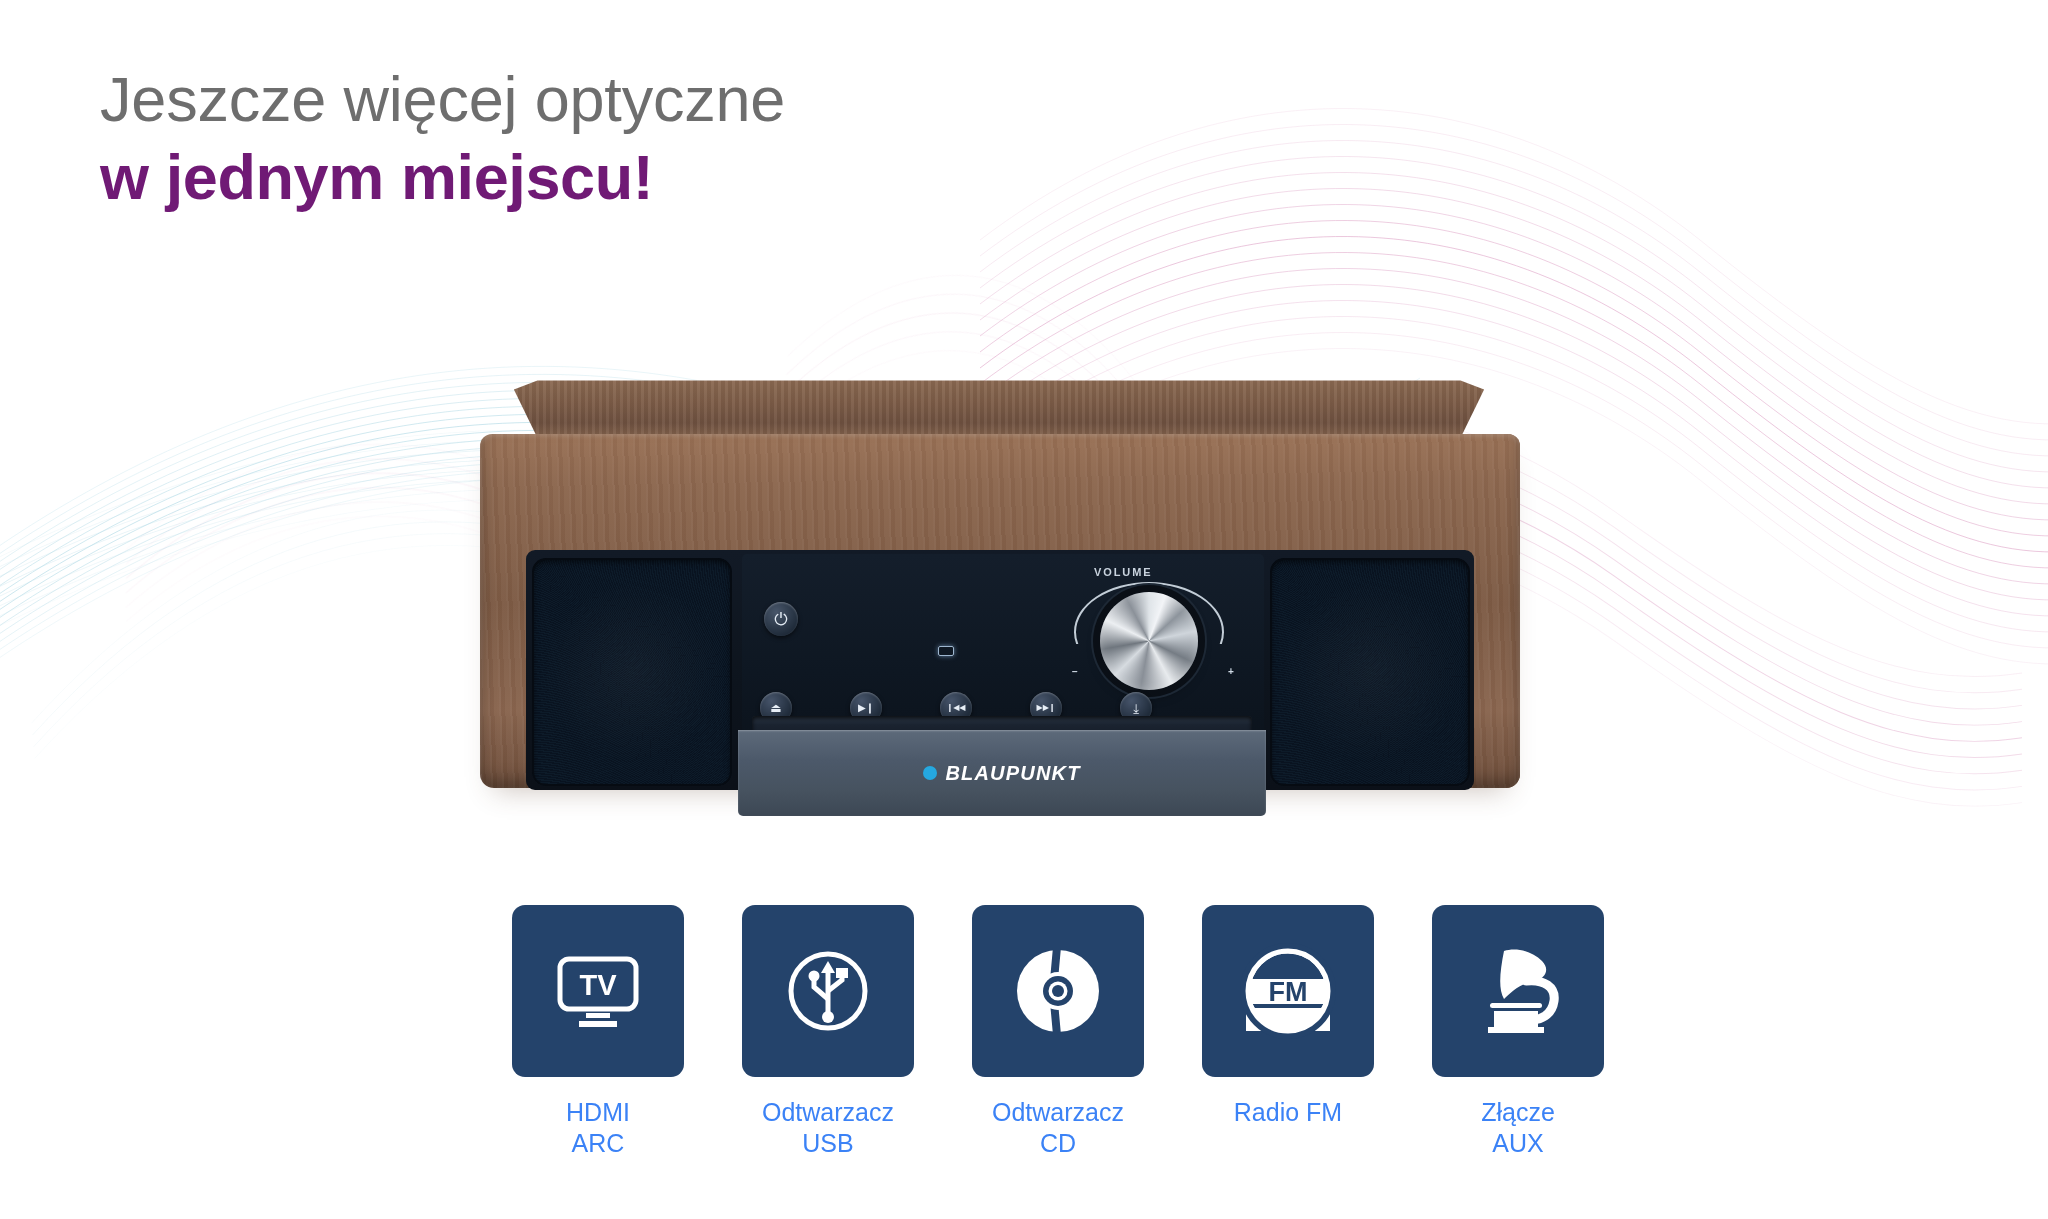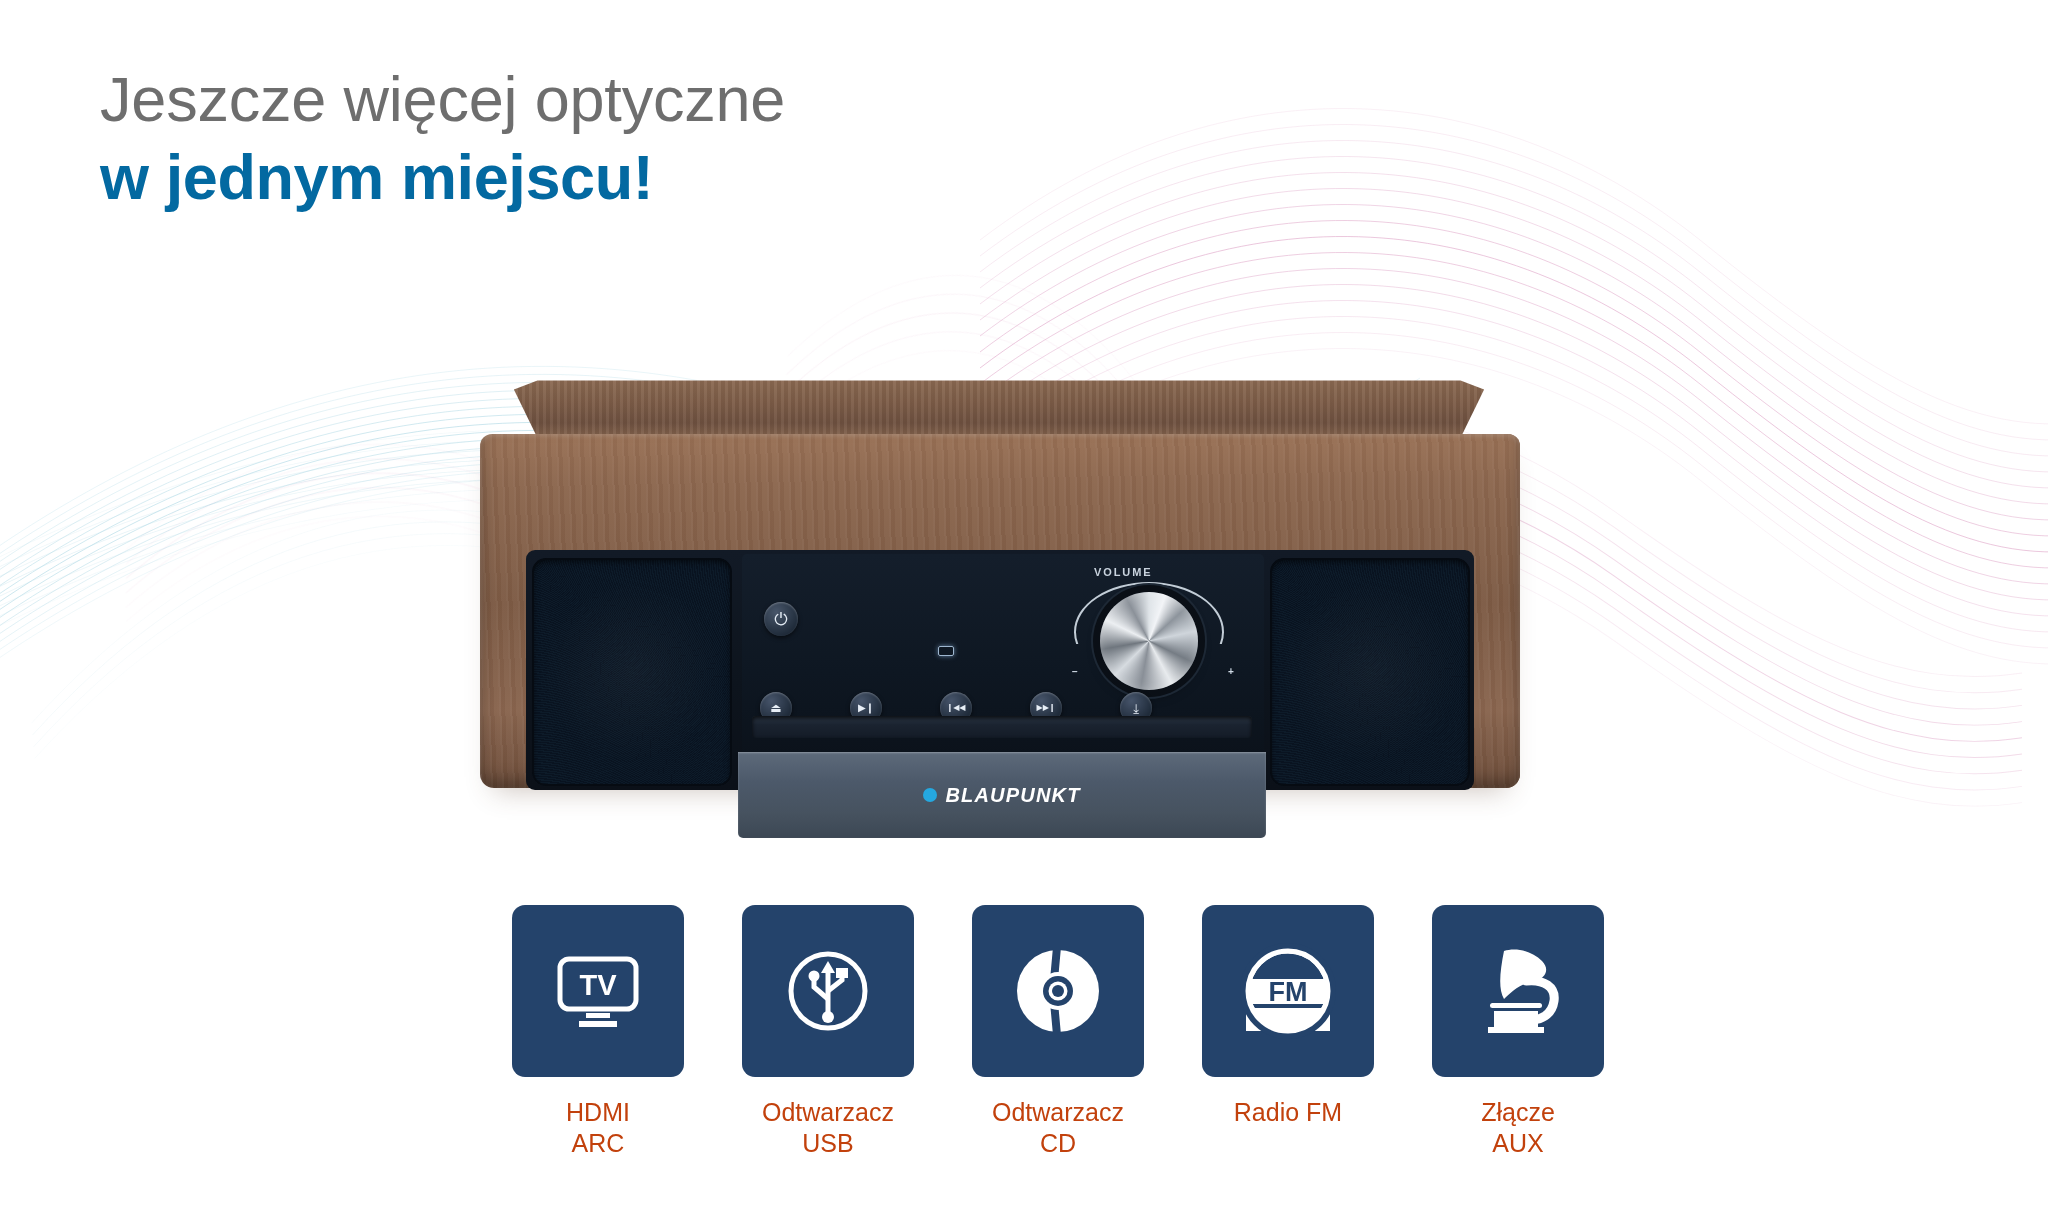--- a/index.html
+++ b/index.html
@@ -14,21 +14,21 @@
   
   .waves{ position:absolute; inset:0; pointer-events:none; }
 
   
   .headline{ position:absolute; left:100px; top:62px; }
   .headline .l1{
     font-size:63px; color:#6e6e6e; font-weight:400;
     letter-spacing:-0.2px; line-height:1.18; white-space:nowrap;
   }
   .headline .l2{
-    font-size:63px; color:#0369a1; font-weight:700;
+    font-size:63px; color:#701a75; font-weight:700;
     letter-spacing:-0.4px; line-height:1.18; white-space:nowrap;
     margin-top:4px;
   }
 
   
   .product{ position:absolute; left:480px; top:378px; width:1040px; height:410px; }
 
   .cab-top{
     position:absolute; left:28px; top:0; width:982px; height:64px;
     background:
@@ -147,21 +147,21 @@
   }
 
   
   .tray-slot{
     position:absolute; left:272px; top:282px; width:500px; height:22px;
     background:linear-gradient(180deg,#2b3644 0%,#1a2330 40%,#141c27 100%);
     border-radius:4px;
     box-shadow:inset 0 2px 4px rgba(0,0,0,.8);
   }
   .logo-strip{
-    position:absolute; left:258px; top:318px; width:528px; height:86px;
+    position:absolute; left:258px; top:296px; width:528px; height:86px;
     background:linear-gradient(180deg,#5d6a7a 0%,#4c596a 35%,#46525f 72%,#3c4754 100%);
     border-radius:0 0 5px 5px;
     box-shadow:inset 0 1px 2px rgba(255,255,255,.3);
     display:flex; align-items:center; justify-content:center; gap:8px;
   }
   .logo-dot{ width:14px; height:14px; border-radius:50%; background:#25a8e0; }
   .logo-word{
     font-size:20px; font-weight:700; font-style:italic; color:#ffffff;
     letter-spacing:1.2px;
   }
@@ -171,21 +171,21 @@
     position:absolute; left:0; top:905px; width:2048px; height:300px;
     display:flex; justify-content:center; gap:33px;margin-left:34px;
   }
   .feat{ width:197px; display:flex; flex-direction:column; align-items:center; }
   .tile{
     width:172px; height:172px; border-radius:13px;
     background:#24436b;
     display:flex; align-items:center; justify-content:center;
   }
   .cap{
-    margin-top:20px; text-align:center; font-size:25px; color:#c2410c;
+    margin-top:20px; text-align:center; font-size:25px; color:#3b82f6;
     line-height:1.22; font-weight:400; white-space:pre-line;
   }
 </style>
 </head>
 <body>
 
 <svg class="waves" viewBox="0 0 2048 1219" preserveAspectRatio="none">
   <defs>
     <g id="ribL">
       <path d="M-60,640 C220,430 520,360 840,470 C1120,566 1280,520 1420,430" fill="none" stroke="#7fc2d6" stroke-width="1"></path>

